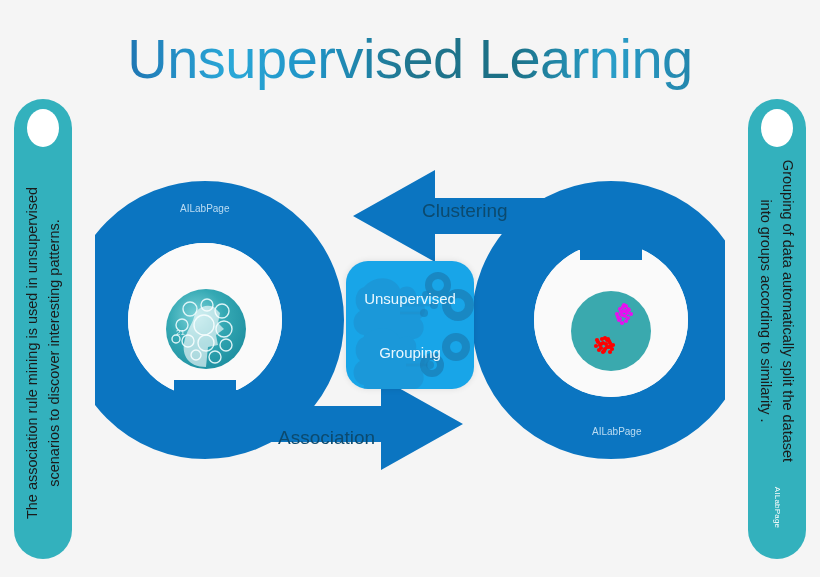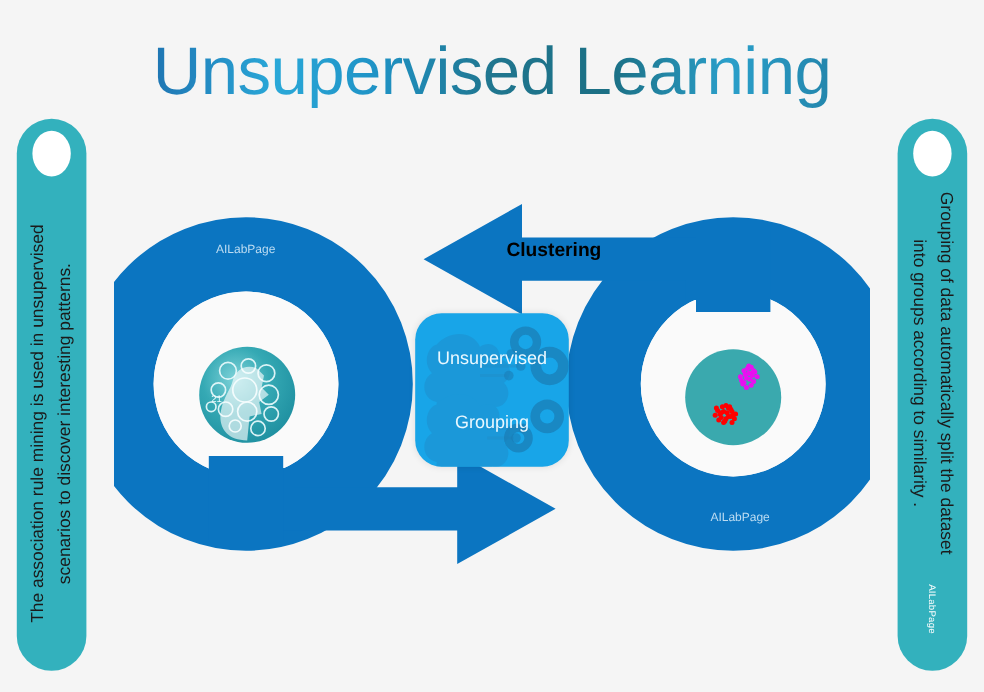--- a/index.html
+++ b/index.html
@@ -104,23 +104,23 @@
     left: 95px;
     top: 150px;
     width: 630px;
     height: 340px;
   }
   #diagram svg { display: block; }
 
   
   .arrow-label {
     position: absolute;
-    color: #000000;
-    font-weight: bold;
-    font-size: 16px;
+    color: #0c4a6e;
+    font-weight: normal;
+    font-size: 19px;
     white-space: nowrap;
   }
   #clustering-label  { left: 422px; top: 200px; }
   #association-label { left: 278px; top: 427px; }
 
   
   .ring-watermark {
     position: absolute;
     color: #bcdcf2;
     font-size: 10px;
@@ -335,17 +335,18 @@
         <path d="M86 104 m-12 0 a12 12 0 1 0 24 0 a12 12 0 1 0 -24 0 Z M86 99 a5 5 0 1 1 0 10 a5 5 0 1 1 0 -10 Z"></path>
       </g>
     </svg>
     <div class="tile-caption">
       <span>Unsupervised</span>
       <span>Grouping</span>
     </div>
   </div>
 
   <div id="clustering-label" class="arrow-label">Clustering</div>
+  <div id="association-label" class="arrow-label">Association</div>
 
   <div id="left-ring-watermark" class="ring-watermark">AILabPage</div>
   <div id="right-ring-watermark" class="ring-watermark">AILabPage</div>
 
 </div>
 
 </body></html>

